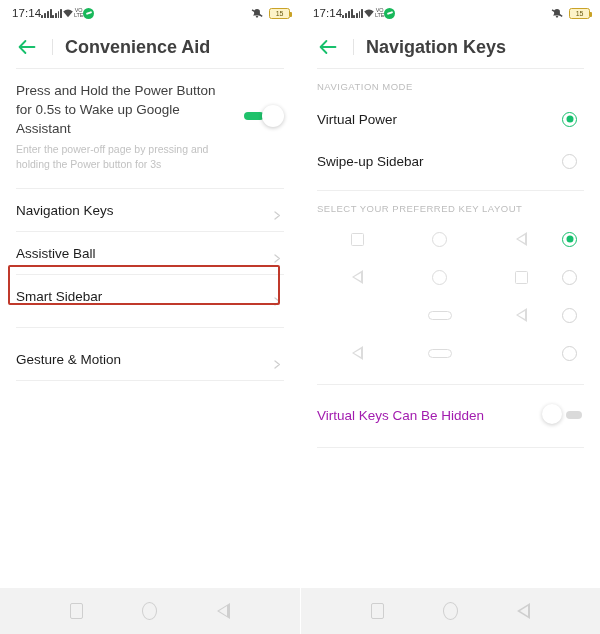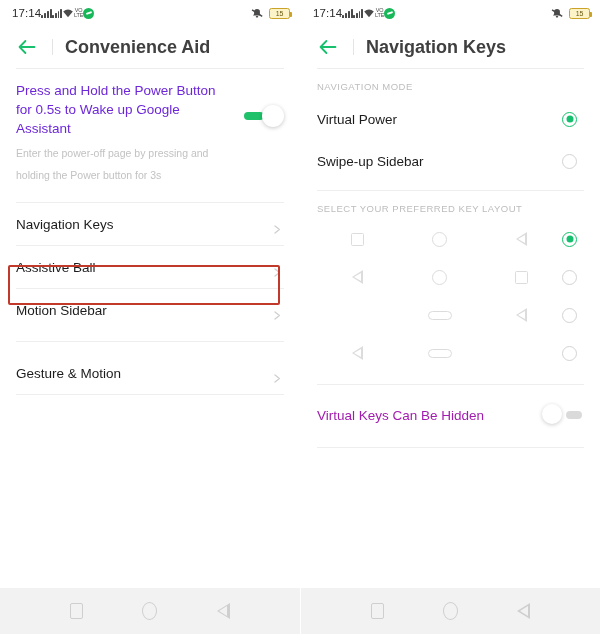--- a/index.html
+++ b/index.html
@@ -84,24 +84,24 @@
 
   
   .content { flex: 1 1 auto; overflow: hidden; position: relative; }
 
   .power-row {
     display: flex; align-items: flex-start;
     padding: 12px 16px 0 16px;
   }
   .power-text { flex: 1 1 auto; padding-right: 14px; }
   .power-title {
-    font-size: 13.5px; color: #6d28d9; line-height: 19px;
+    font-size: 13.5px; color: #404040; line-height: 19px;
   }
   .power-sub {
-    font-size: 10.5px; color: #c2c2c2; line-height: 22px;
+    font-size: 10.5px; color: #c2c2c2; line-height: 15px;
     margin-top: 4px;
   }
   .switch {
     flex: 0 0 42px; width: 42px; height: 22px;
     position: relative; margin-top: 24px; cursor: pointer;
   }
   .switch .track {
     position: absolute; top: 7px; height: 8px; border-radius: 4px;
   }
   .switch.on .track { left: 2px; width: 20px; background: #1fc26b; }
@@ -310,21 +310,21 @@
         <span class="label">Assistive Ball</span>
         <span class="chev">
           <svg width="9" height="9" viewBox="0 0 9 9">
               <path d="M2 1 L6.4 4.5 L2 8" stroke="#cfcfcf" stroke-width="1.3" fill="none" stroke-linecap="round" stroke-linejoin="round"></path>
             </svg>
         </span>
       </div>
       <div class="hr"></div>
 
       <div class="list-item">
-        <span class="label">Motion Sidebar</span>
+        <span class="label">Smart Sidebar</span>
         <span class="chev">
           <svg width="9" height="9" viewBox="0 0 9 9">
               <path d="M2 1 L6.4 4.5 L2 8" stroke="#cfcfcf" stroke-width="1.3" fill="none" stroke-linecap="round" stroke-linejoin="round"></path>
             </svg>
         </span>
       </div>
       <div class="hr" style="margin-top:10px;"></div>
 
       <div class="list-item" style="margin-top:10px;">
         <span class="label">Gesture &amp; Motion</span>

